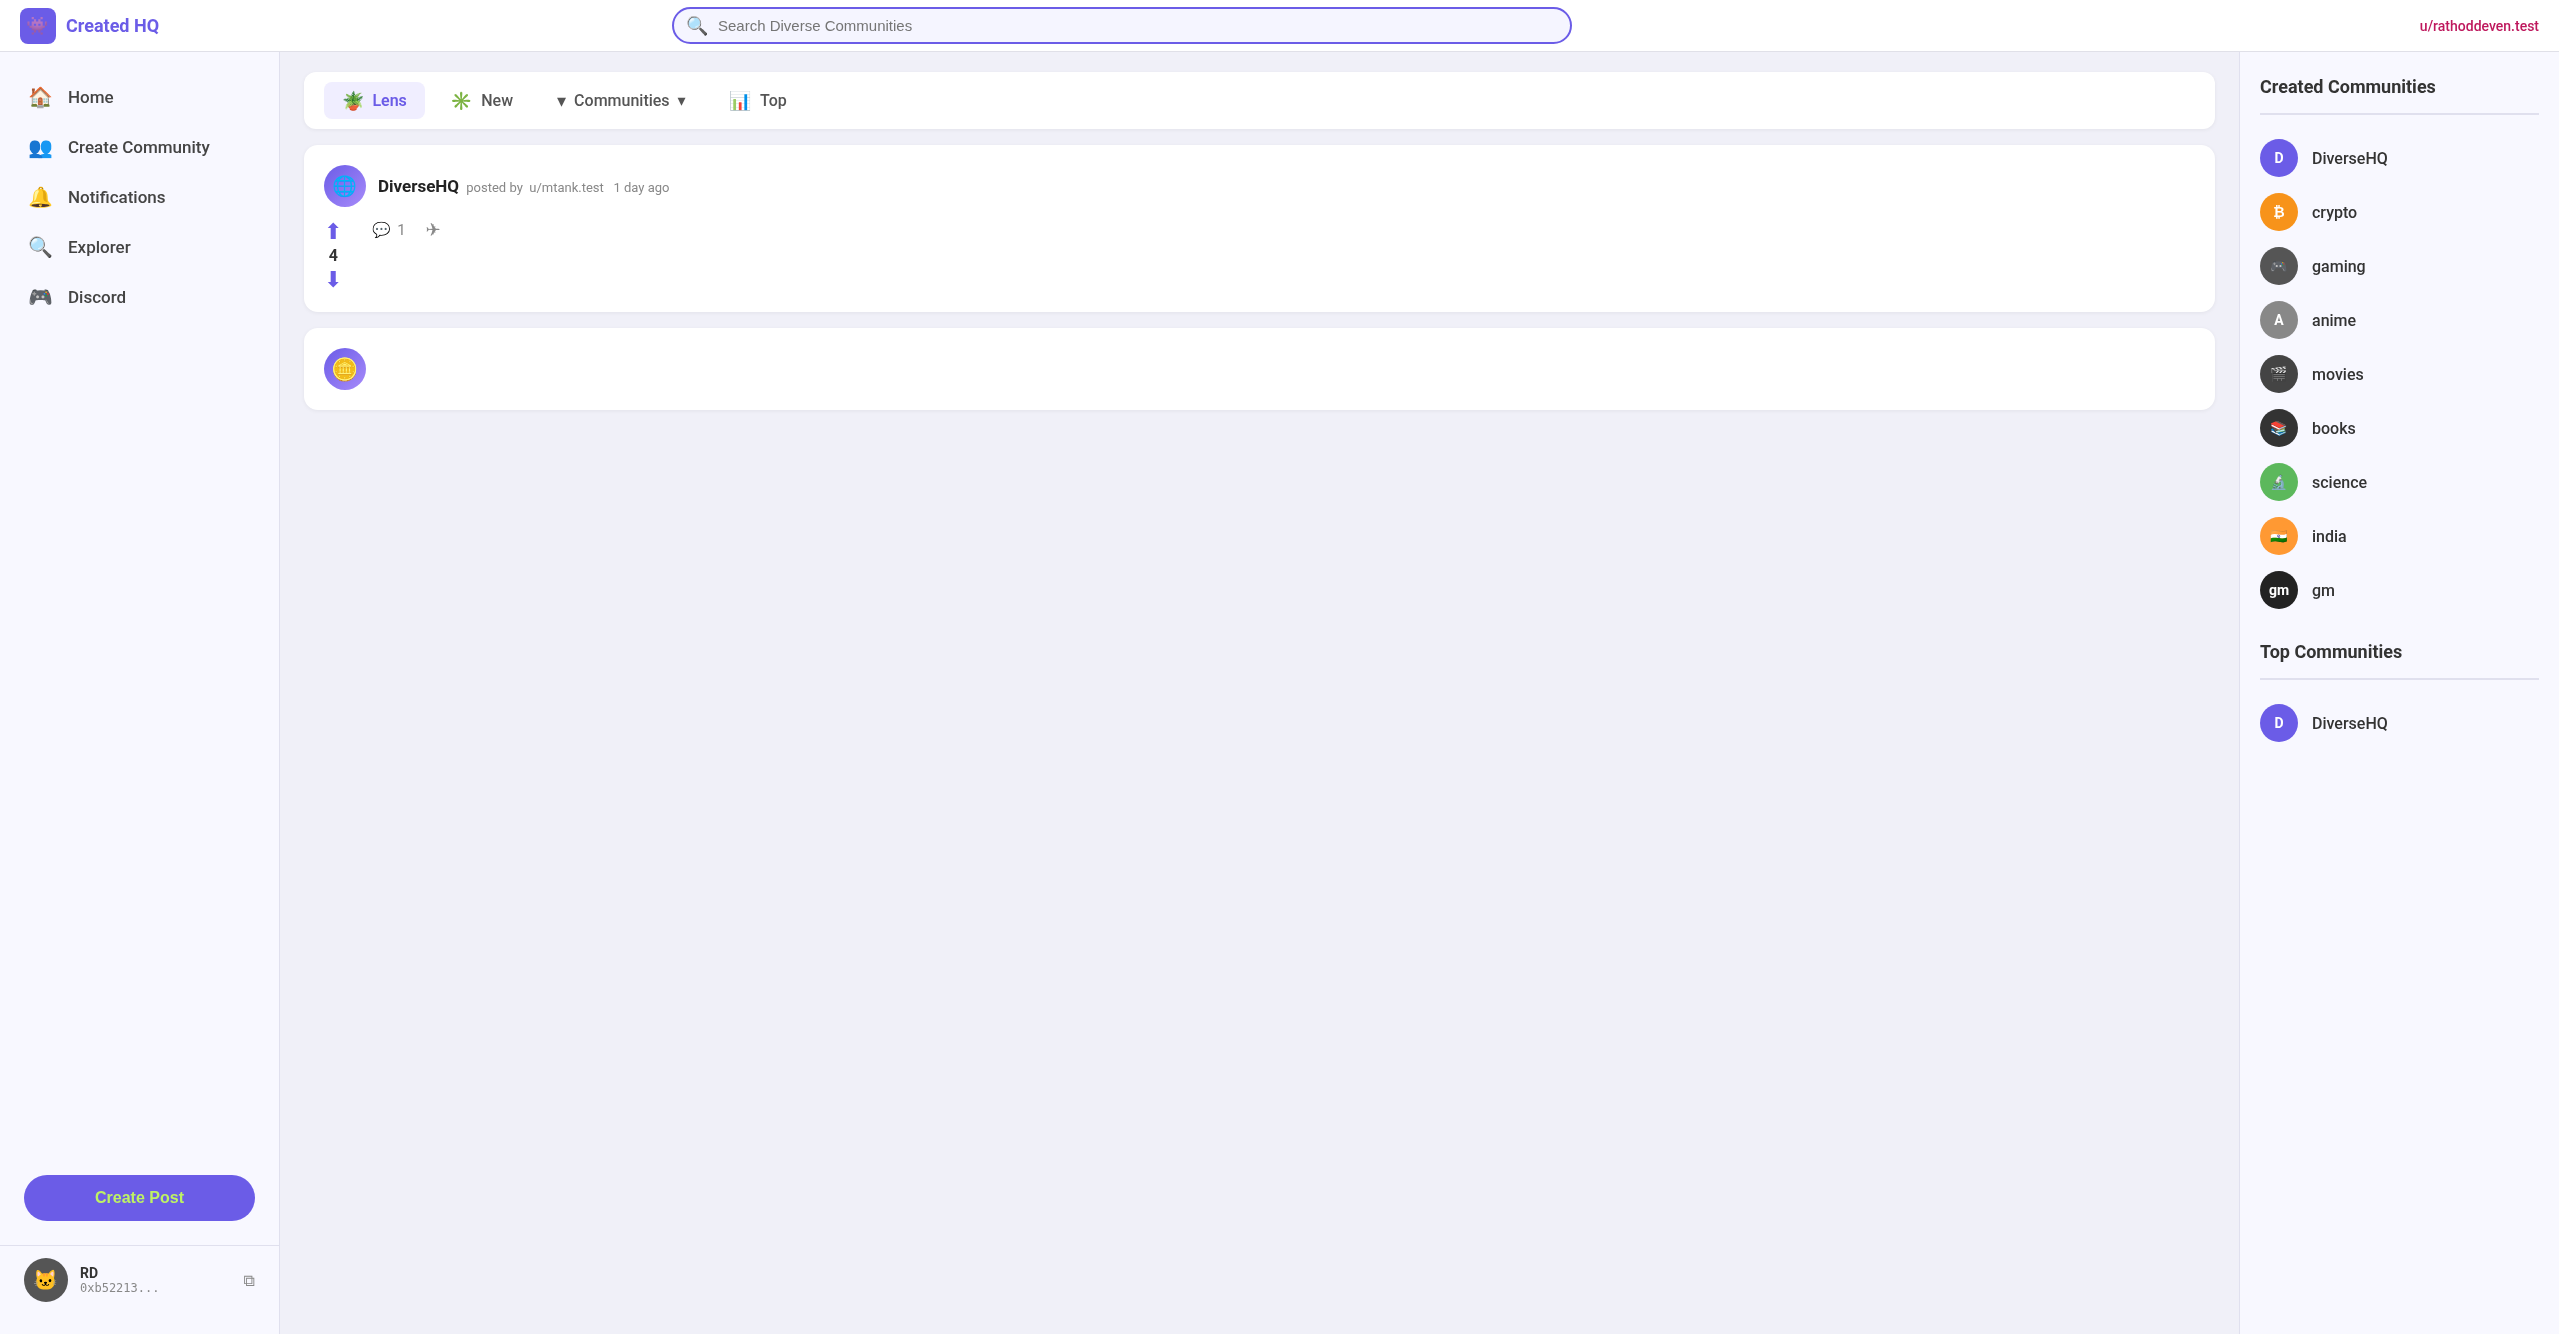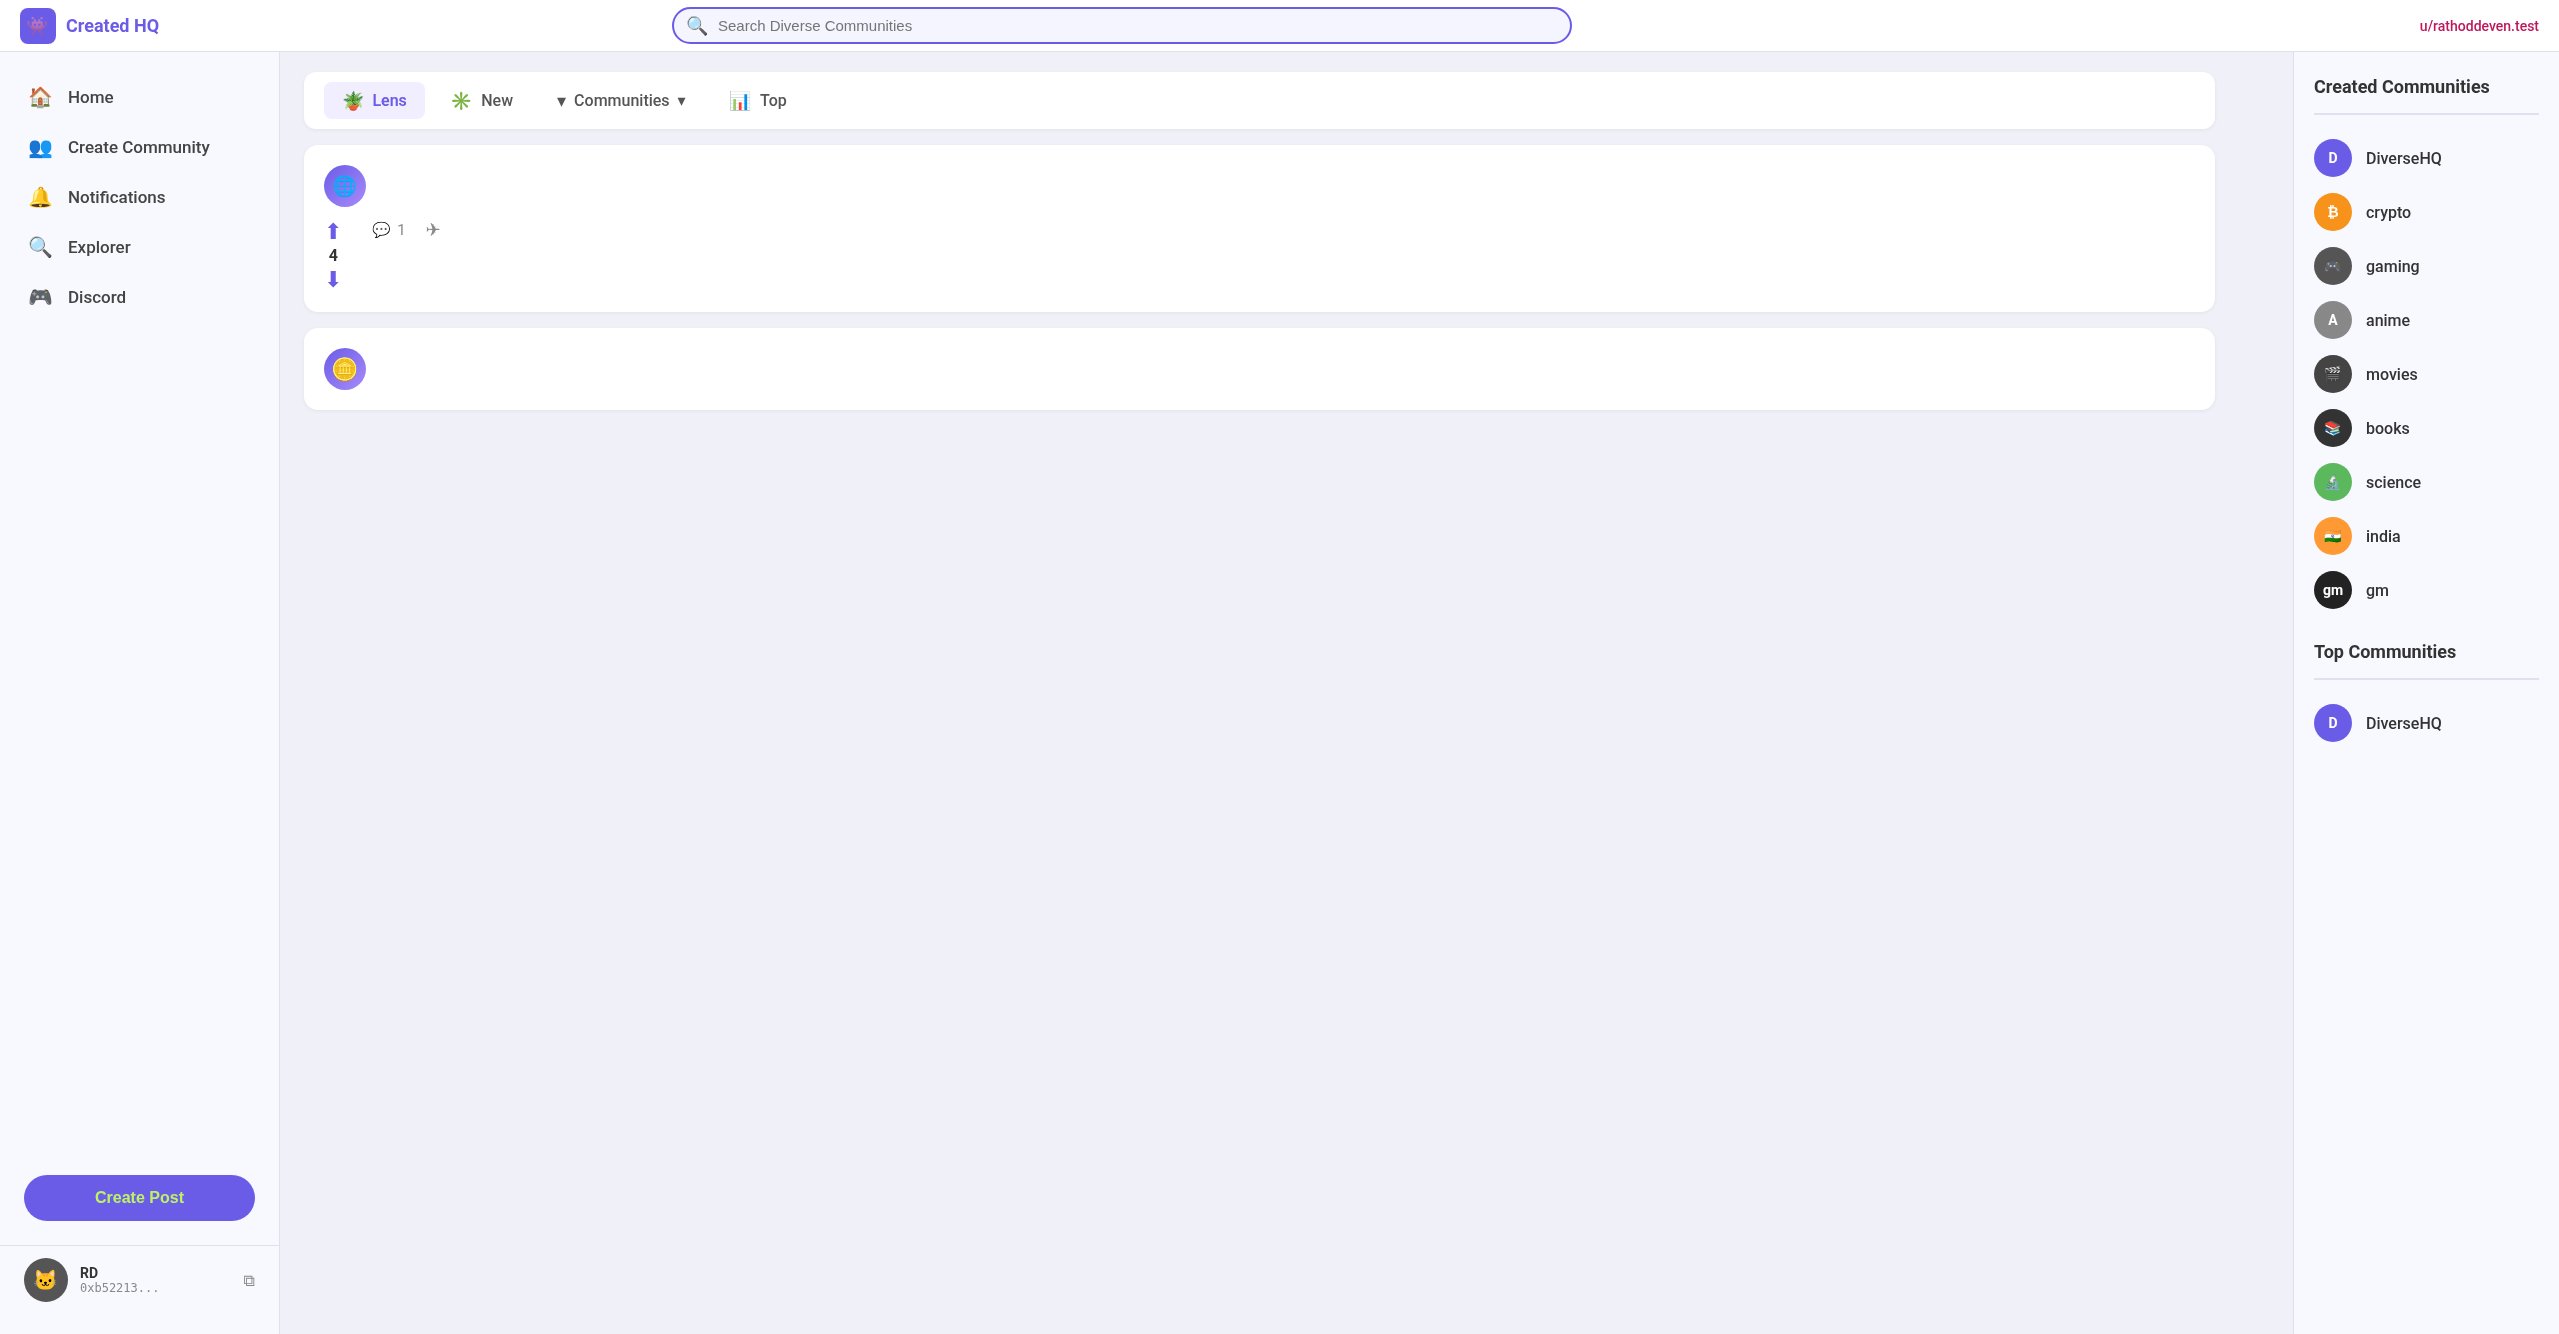--- a/index.html
+++ b/index.html
@@ -308,21 +308,21 @@
       cursor: pointer;
     }
     .share-btn {
       color: #888;
       font-size: 18px;
       cursor: pointer;
     }
 
     
     .right-sidebar {
-      width: 266px;
+      width: 320px;
       position: fixed;
       top: 52px;
       right: 0;
       bottom: 0;
       background: #f8f8ff;
       border-left: 1px solid #e0e0ee;
       padding: 24px 20px;
       overflow-y: auto;
     }
     .sidebar-section-title {
@@ -460,20 +460,29 @@
         </div>
         <div class="tab-item">
           <span class="tab-icon">📊</span>
           <span>Top</span>
         </div>
       </div>
 
     <div class="post-card">
       <div class="post-header">
         <div class="post-community-icon">🌐</div>
+        <div class="post-meta">
+          <span class="post-community-name">DiverseHQ</span>
+          <span class="post-submeta">
+            &nbsp;posted by&nbsp;
+            <span>u/mtank.test</span>
+            &nbsp;
+            <span>1 day ago</span>
+          </span>
+        </div>
       </div>
 
       <div style="display:flex; gap:14px;">
 
         <div class="vote-col">
           <span class="vote-up">⬆</span>
           <span class="vote-count">4</span>
           <span class="vote-down">⬇</span>
         </div>
 

